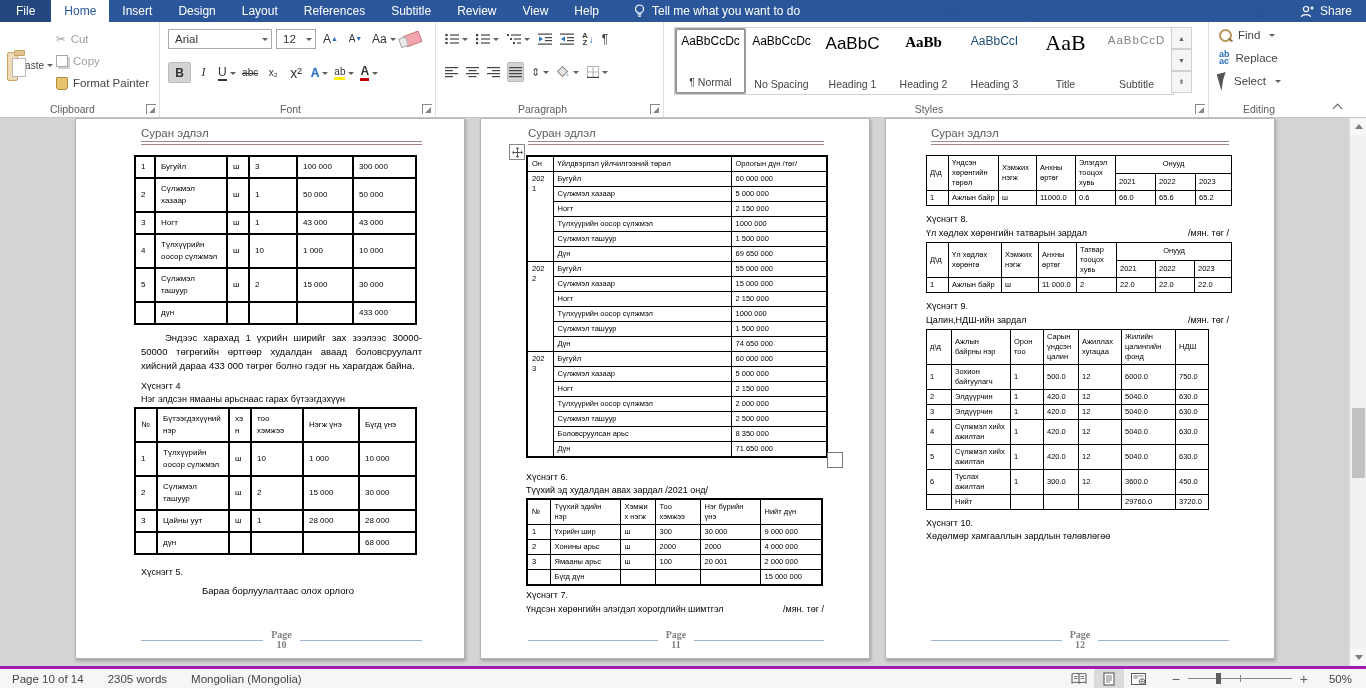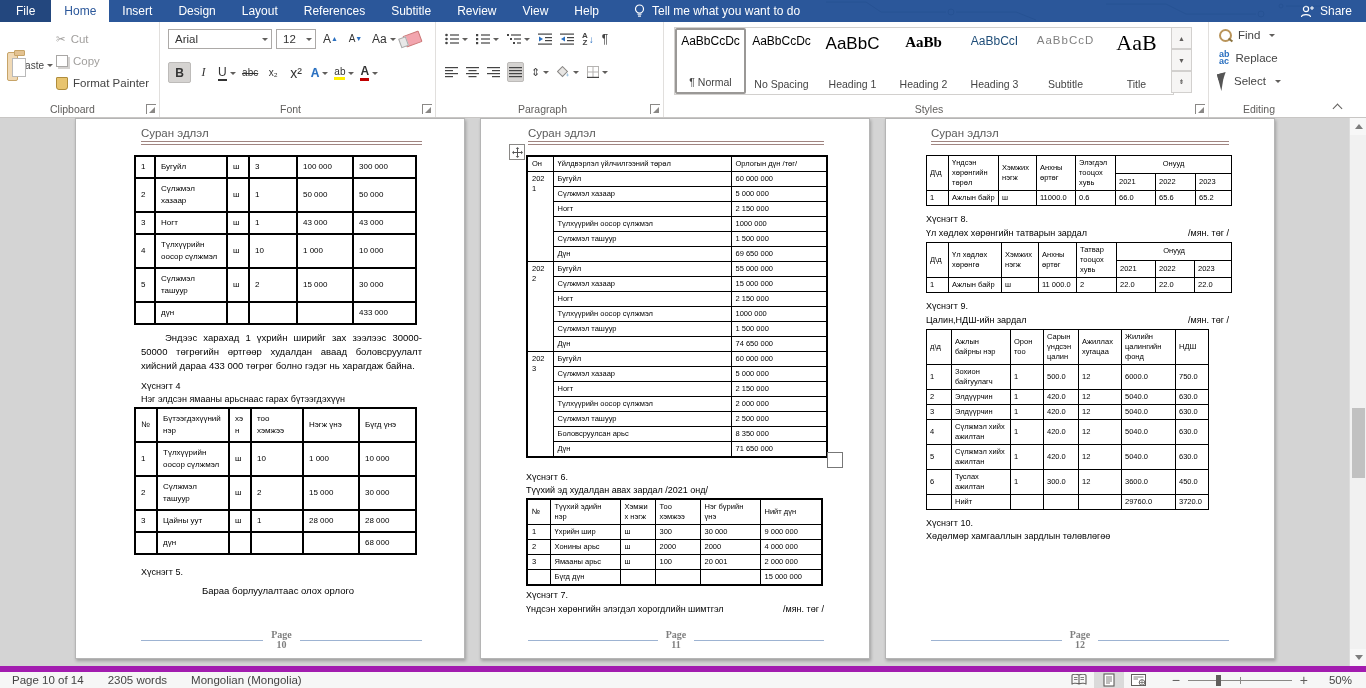--- a/index.html
+++ b/index.html
@@ -93,21 +93,21 @@
   .movehandle{position:absolute;left:28px;top:25px;width:14px;height:14px;background:#fff;border:1px solid #8a8886;display:flex;align-items:center;justify-content:center;}
   .resizesq{position:absolute;left:346px;top:333px;width:14px;height:14px;background:#fff;border:1px solid #777;}
   
   .vscroll{position:absolute;right:0;top:0;width:17px;height:548px;background:#f1f1f1;border-left:1px solid #dcdcdc;box-sizing:border-box;}
   .varrow{position:absolute;left:0;width:17px;height:17px;background:#f7f7f7;display:flex;align-items:center;justify-content:center;}
   .varrow.up{top:0;} .varrow.dn{bottom:0;}
   .tri-up{width:0;height:0;border:4px solid transparent;border-bottom:5px solid #7d7d7d;transform:translateY(-2px);}
   .tri-dn{width:0;height:0;border:4px solid transparent;border-top:5px solid #7d7d7d;transform:translateY(2px);}
   .vthumb{position:absolute;left:2px;width:13px;top:290px;height:70px;background:#c1c1c1;}
   
-  .statusbar{position:absolute;left:0;top:666px;width:1366px;height:22px;background:#f6f6f6;border-top:6px solid #a21caf;display:flex;align-items:center;font-size:11.5px;color:#444;box-sizing:border-box;}
+  .statusbar{position:absolute;left:0;top:666px;width:1366px;height:22px;background:#f6f6f6;border-top:3px solid #a21caf;display:flex;align-items:center;font-size:11.5px;color:#444;box-sizing:border-box;}
   .sbitem{padding:0 12px;}
   .sbright{margin-left:auto;display:flex;align-items:center;height:100%;}
   .viewbtn{width:30px;height:100%;display:flex;align-items:center;justify-content:center;}
   .viewbtn.on{background:#dadada;}
   .zwrap{display:flex;align-items:center;gap:8px;margin:0 10px 0 18px;color:#605e5c;}
   .ztrack{position:relative;width:104px;height:1px;background:#8a8886;}
   .ztick{position:absolute;left:50%;top:-3px;width:1px;height:7px;background:#8a8886;}
   .zthumb{position:absolute;left:28px;top:-5px;width:5px;height:11px;background:#605e5c;}
   .zpm{font-size:14px;color:#605e5c;line-height:10px;}
   .zlabel{width:34px;text-align:right;padding-right:14px;color:#444;}
@@ -392,26 +392,26 @@
           </div>
         <div class="stitem">
             <span class="sprev h2">AaBb</span>
             <span class="sname">Heading 2</span>
           </div>
         <div class="stitem">
             <span class="sprev h3">AaBbCcI</span>
             <span class="sname">Heading 3</span>
           </div>
         <div class="stitem">
+            <span class="sprev ttl">AaB</span>
+            <span class="sname">Title</span>
+          </div>
+        <div class="stitem">
             <span class="sprev sub">AaBbCcD</span>
             <span class="sname">Subtitle</span>
-          </div>
-        <div class="stitem">
-            <span class="sprev ttl">AaB</span>
-            <span class="sname">Title</span>
           </div>
       </div>
       <div class="stscroll">
         <div class="stbtn">▲</div>
         <div class="stbtn">▼</div>
         <div class="stbtn">⇟</div>
       </div>
       <div class="glabel">Styles</div>
       <div class="launcher"></div>
     </div>

